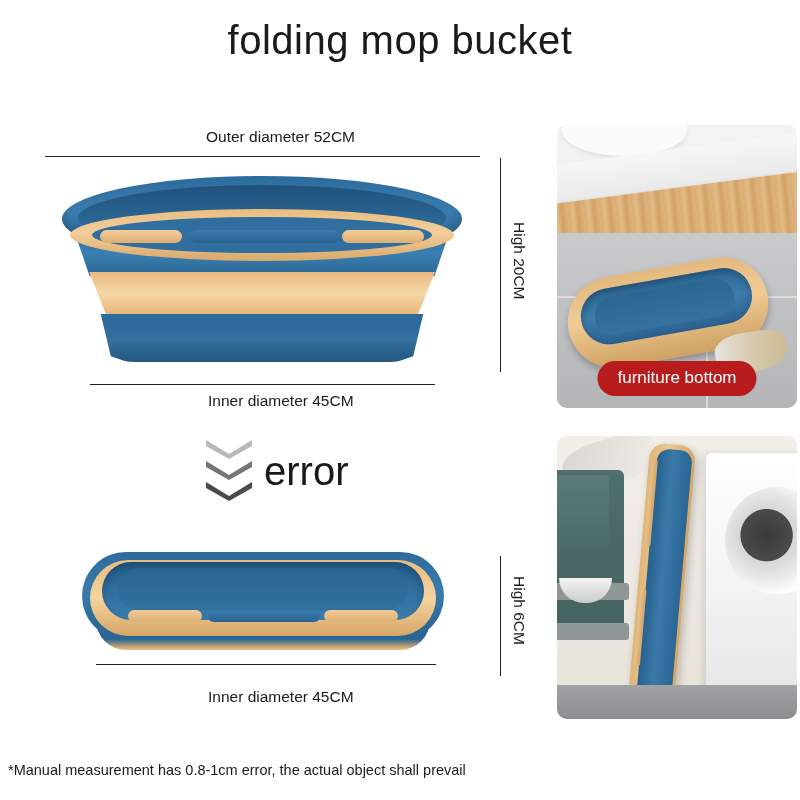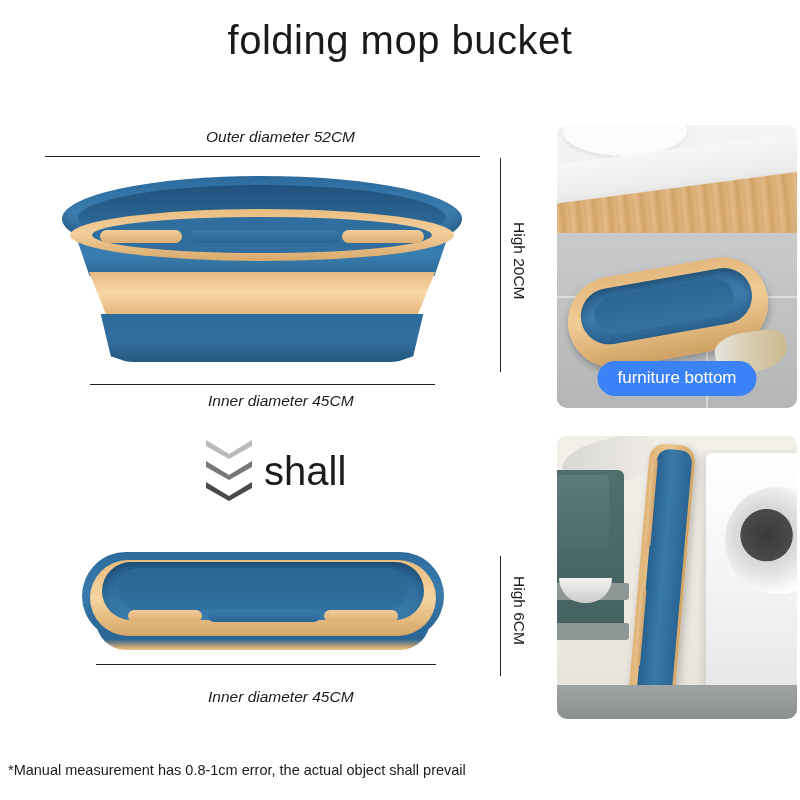--- a/index.html
+++ b/index.html
@@ -28,21 +28,20 @@
     letter-spacing: 0.5px;
     color: #1a1a1a;
   }
 
   
   .measure-label {
     position: absolute;
     font-size: 15.5px;
     color: #1a1a1a;
     white-space: nowrap;
-    font-style: italic;
   }
   .rule-h {
     position: absolute;
     height: 0;
     border-top: 1.4px solid #222;
   }
   .rule-v {
     position: absolute;
     width: 0;
     border-left: 1.4px solid #222;
@@ -245,21 +244,21 @@
     background: #dfe2e4;
   }
   .photo.top { top: 125px; }
   .photo.bottom { top: 436px; }
 
   .badge {
     position: absolute;
     left: 50%;
     transform: translateX(-50%);
     bottom: 12px;
-    background: #3b82f6;
+    background: #b91c1c;
     color: #ffffff;
     font-size: 17px;
     padding: 7px 20px 8px;
     border-radius: 18px;
     white-space: nowrap;
     z-index: 10;
     margin-top: 19px;
   }
 
   
@@ -462,21 +461,21 @@
     <svg class="chev" viewBox="0 0 46 19">
       <polygon points="0,0 23,14 46,0 46,6 23,19 0,6" fill="#b9b9b9"></polygon>
     </svg>
     <svg class="chev" viewBox="0 0 46 19">
       <polygon points="0,0 23,14 46,0 46,6 23,19 0,6" fill="#767676"></polygon>
     </svg>
     <svg class="chev" viewBox="0 0 46 19">
       <polygon points="0,0 23,14 46,0 46,6 23,19 0,6" fill="#4a4a4a"></polygon>
     </svg>
   </div>
-  <div class="fold-word">shall</div>
+  <div class="fold-word">error</div>
 </div>
 
 <div class="bucket-folded">
   <div class="bf-outer"></div>
   <div class="bf-base"></div>
   <div class="bf-gold-ring"></div>
   <div class="bf-blue-tray"></div>
   <div class="bf-inner-lip"></div>
   <div class="bf-handle-mid"></div>
   <div class="bf-handle l"></div>

